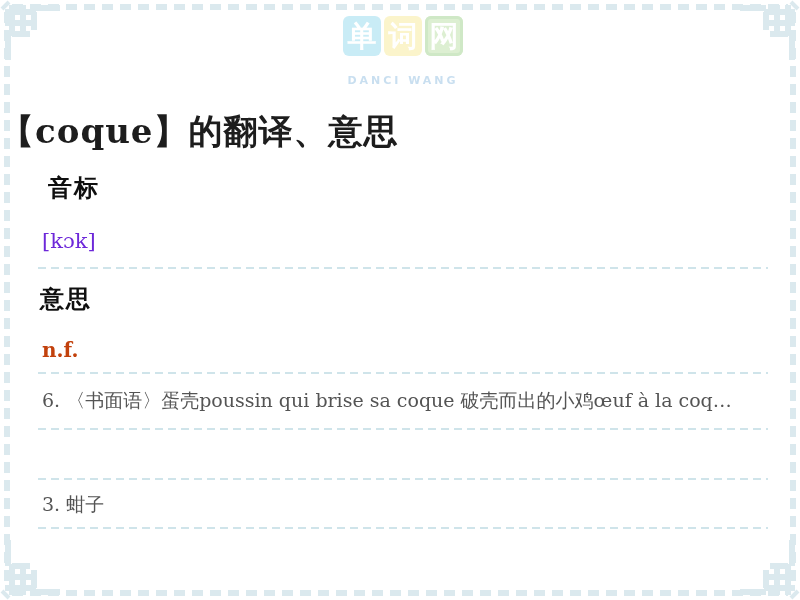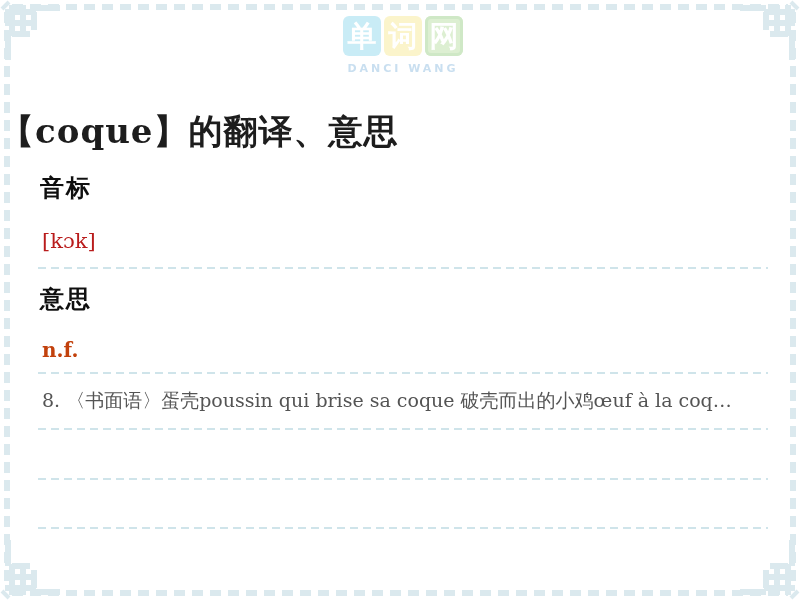--- a/index.html
+++ b/index.html
@@ -23,29 +23,29 @@
   .c-bl{bottom:0;left:0;transform:scaleY(-1);}
   .c-br{bottom:0;right:0;transform:scale(-1,-1);}
   
   .watermark{position:absolute;top:16px;left:318px;width:170px;text-align:center;}
   .tiles{display:flex;gap:3px;justify-content:center;}
   .tile{width:38px;height:40px;border-radius:6px;display:flex;align-items:center;justify-content:center;
         font-size:29px;font-weight:bold;color:#ffffff;line-height:1;}
   .tile1{background:#c9ecf6;}
   .tile2{background:#fbf4cb;}
   .tile3{background:#ddefd2;box-shadow:inset 0 0 0 3px #cfe8c6;}
-  .wm-sub{margin-top:6px;font-family:"DejaVu Sans","Liberation Sans",sans-serif;
+  .wm-sub{margin-top:18px;font-family:"DejaVu Sans","Liberation Sans",sans-serif;
           font-size:11px;font-weight:bold;letter-spacing:3px;color:#c9dff0;}
   
   .title{position:absolute;top:86px;left:0;right:0;text-align:left;
          font-size:34px;font-weight:bold;color:#1d1d1d;letter-spacing:1px;}
   .sec-head{position:absolute;left:40px;font-size:24px;font-weight:bold;color:#0f0f0f;letter-spacing:2px;}
-  .h-phonetic{top:172px;}
+  .h-phonetic{top:172px;margin-left:8px;}
   .h-meaning{top:283px;}
-  .v-phonetic{position:absolute;left:42px;top:229px;font-size:21px;color:#b91c1c;}
+  .v-phonetic{position:absolute;left:42px;top:229px;font-size:21px;color:#6d28d9;}
   .v-pos{position:absolute;left:42px;top:338px;font-size:20px;font-weight:bold;color:#c2410c;}
   .sep{position:absolute;left:38px;right:32px;height:2px;
        background:repeating-linear-gradient(90deg,#cfe4ea 0 8px,transparent 8px 13px);}
   .sep1{top:267px;} .sep2{top:372px;} .sep3{top:428px;} .sep4{top:478px;} .sep5{top:527px;}
   .def{position:absolute;left:42px;right:30px;font-size:19px;color:#545454;
        white-space:nowrap;overflow:hidden;}
   .def1{top:388px;} .def2{top:444px;} .def3{top:492px;}
 </style>
 </head>
 <body>
@@ -106,18 +106,19 @@
   <h1 class="title">【coque】的翻译、意思</h1>
 
   <div class="sec-head h-phonetic">音标</div>
   <div class="v-phonetic">[kɔk]</div>
   <div class="sep sep1"></div>
 
   <div class="sec-head h-meaning">意思</div>
   <div class="v-pos">n.f.</div>
   <div class="sep sep2"></div>
 
-  <div class="def def1">8. 〈书面语〉蛋壳poussin qui brise sa coque 破壳而出的小鸡œuf à la coq…</div>
+  <div class="def def1">6. 〈书面语〉蛋壳poussin qui brise sa coque 破壳而出的小鸡œuf à la coq…</div>
   <div class="sep sep3"></div>
   <div class="sep sep4"></div>
+  <div class="def def3">3. 蚶子</div>
   <div class="sep sep5"></div>
 
 </div>
 
 </body></html>

